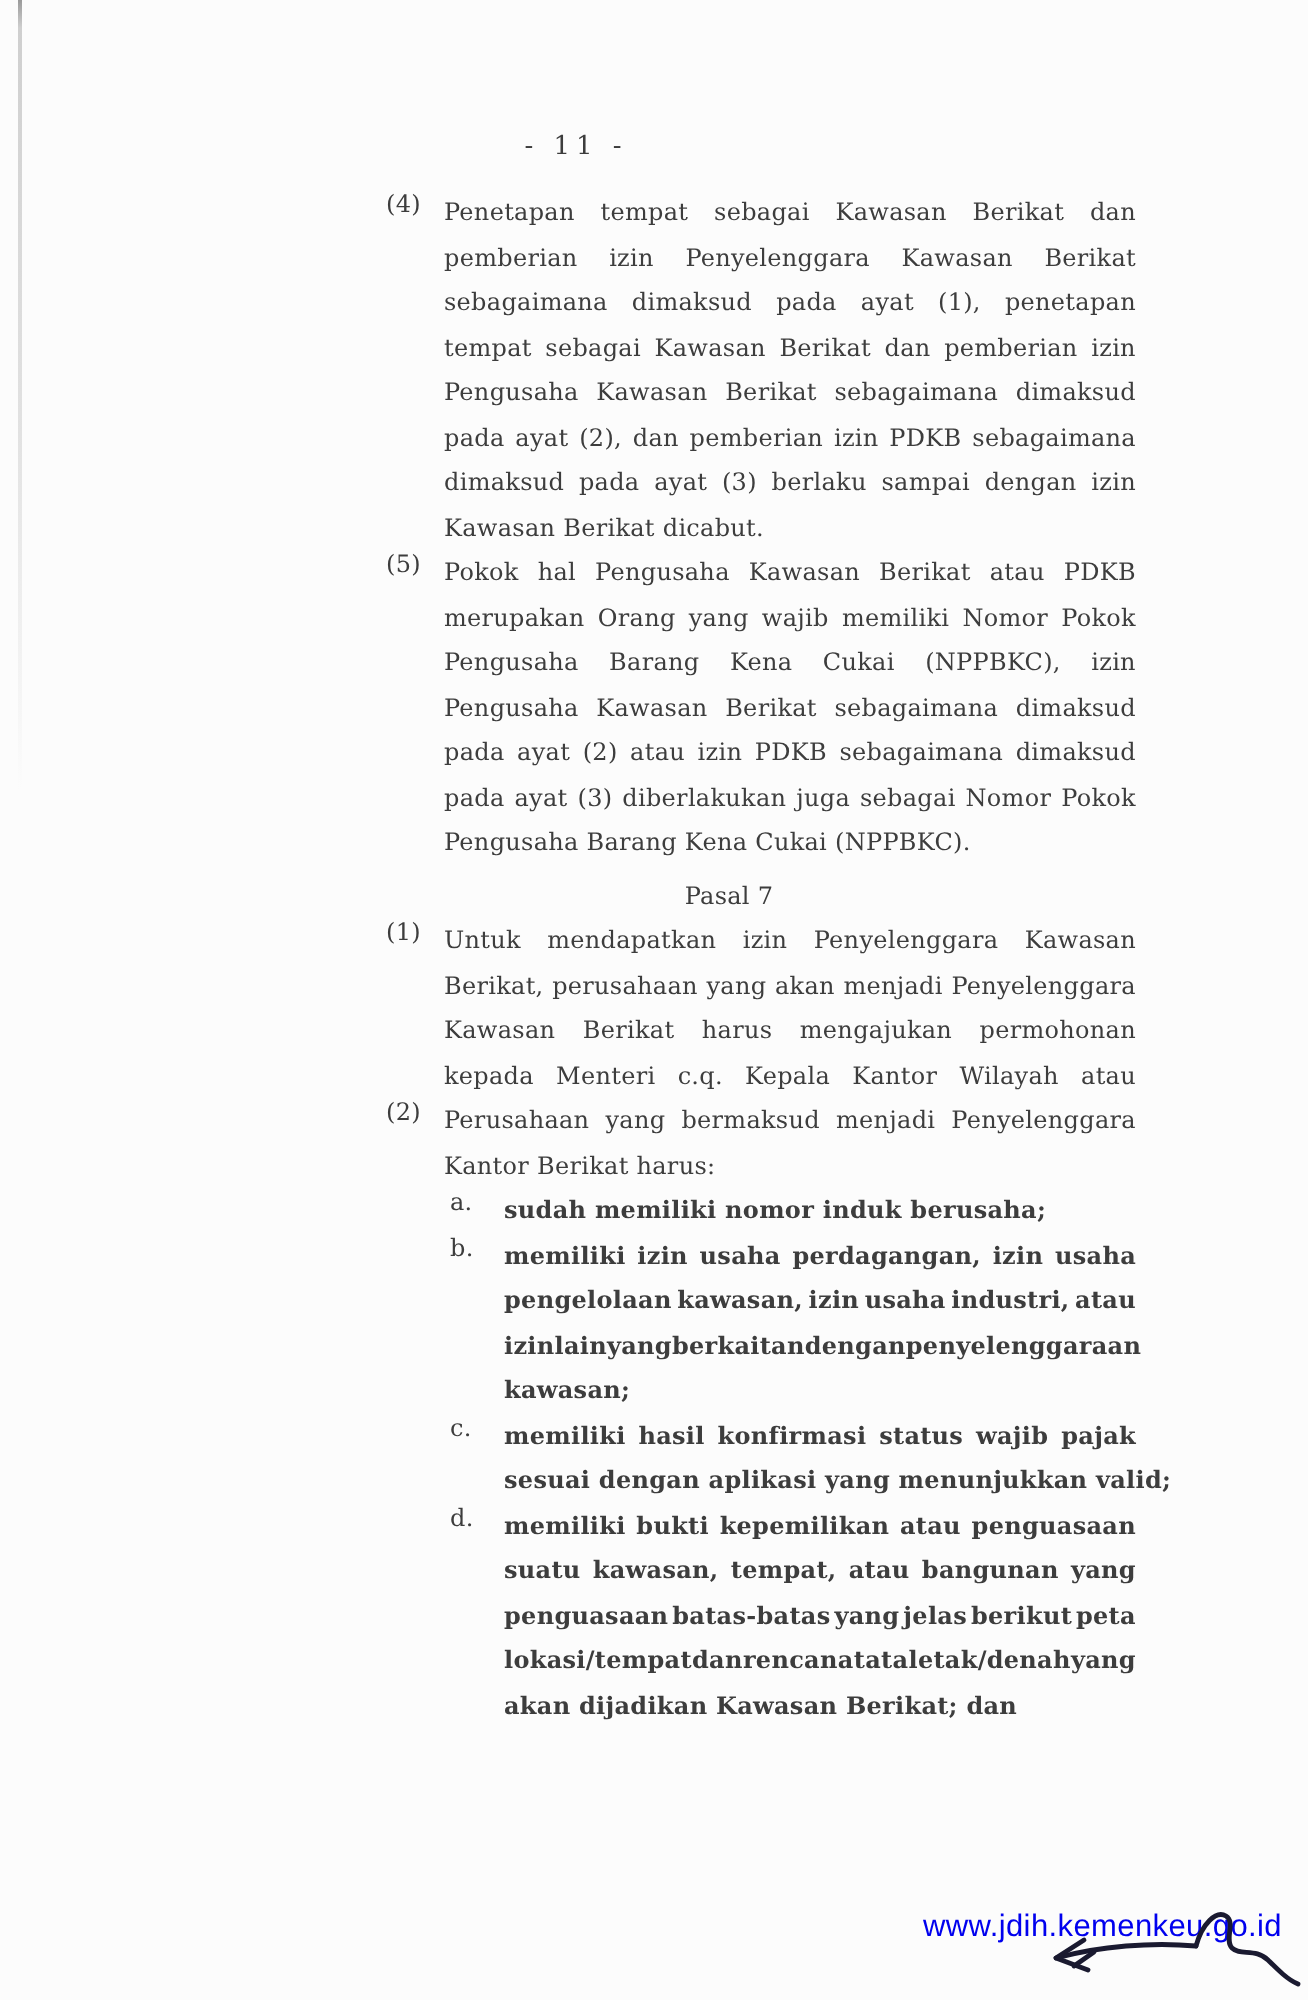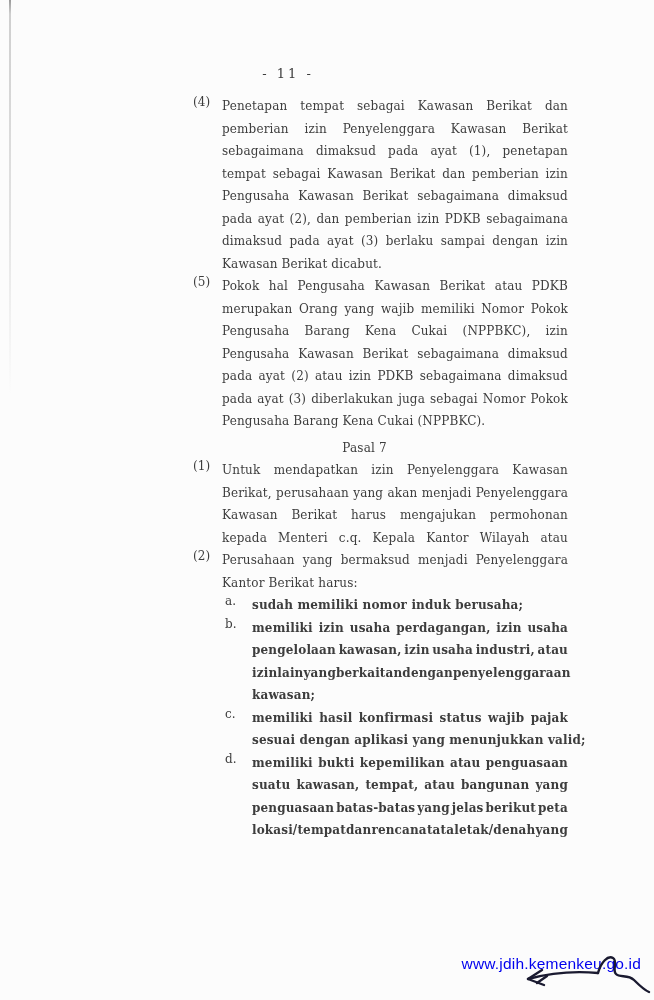--- a/index.html
+++ b/index.html
@@ -302,20 +302,21 @@
           <span>peta</span>
         </div>
         <div class="line just">
           <span>lokasi/tempat</span>
           <span>dan</span>
           <span>rencana</span>
           <span>tata</span>
           <span>letak/denah</span>
           <span>yang</span>
         </div>
+        <div class="line">akan dijadikan Kawasan Berikat; dan</div>
       </div>
     </div>
   </div>
 
 <a class="footer" href="#" title="www.jdih.kemenkeu.go.id">www.jdih.kemenkeu.go.id</a>
 
 <svg class="signature" width="140" height="57" viewBox="0 0 140 57">
   <g fill="none" stroke="#1a1a30" stroke-width="2.4" stroke-linecap="round" stroke-linejoin="round">
     <path d="M14 36 C 36 30, 62 28, 84 30"></path>
     <path d="M28 27 L14 36 L30 42"></path>

